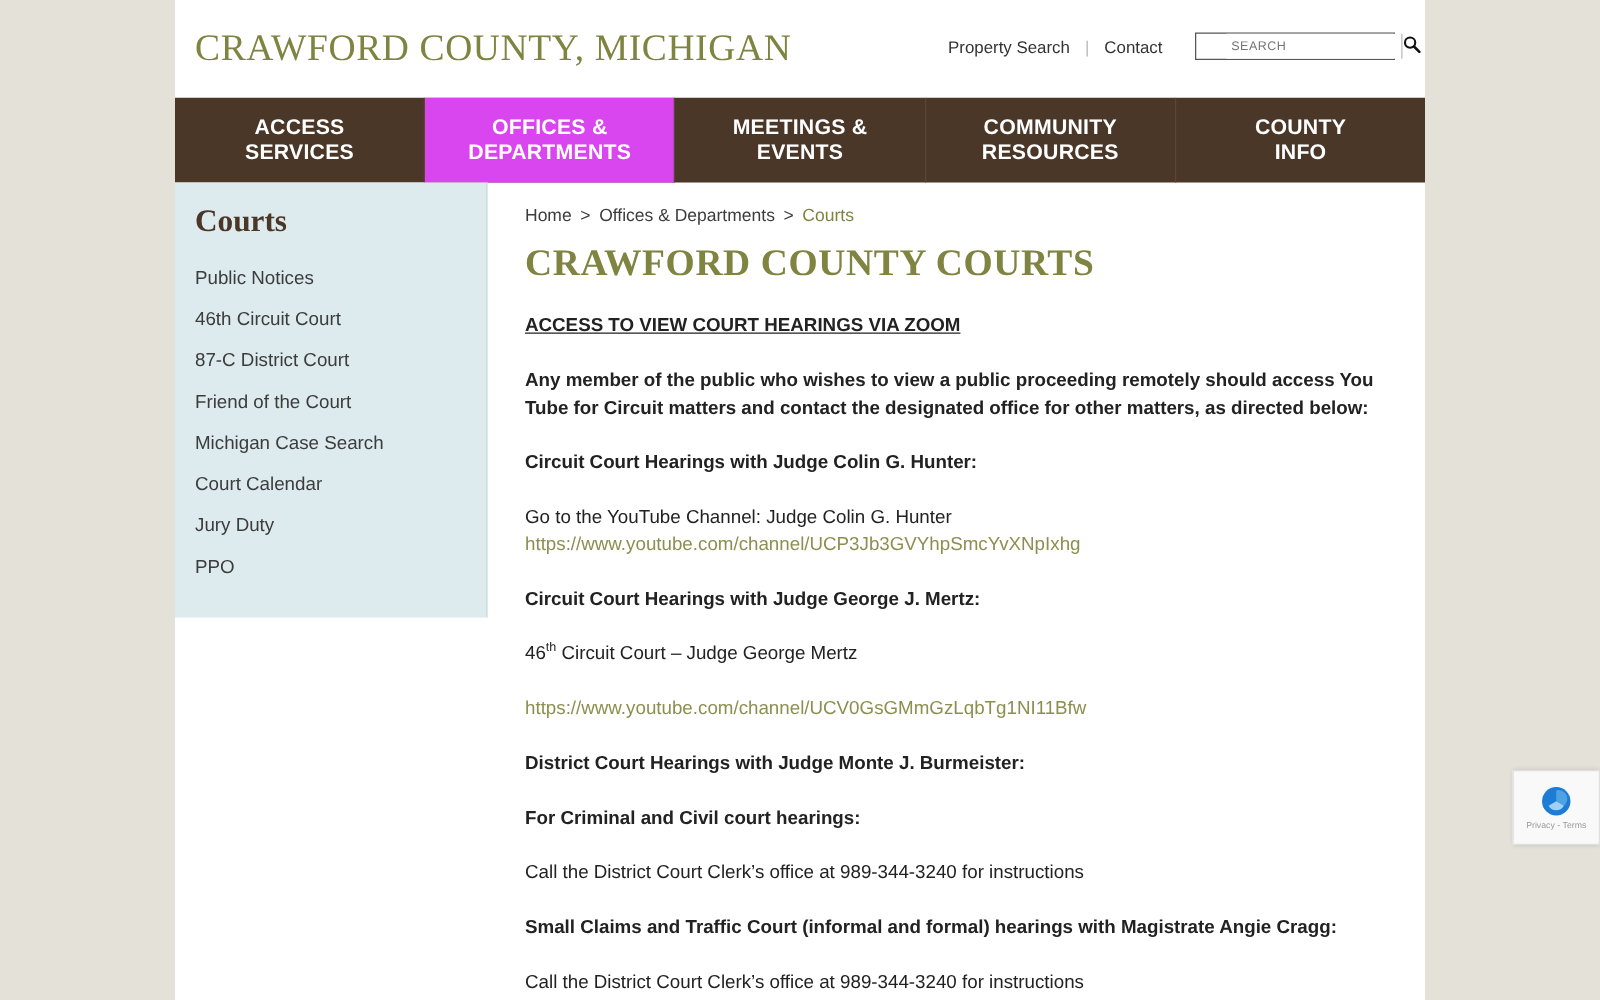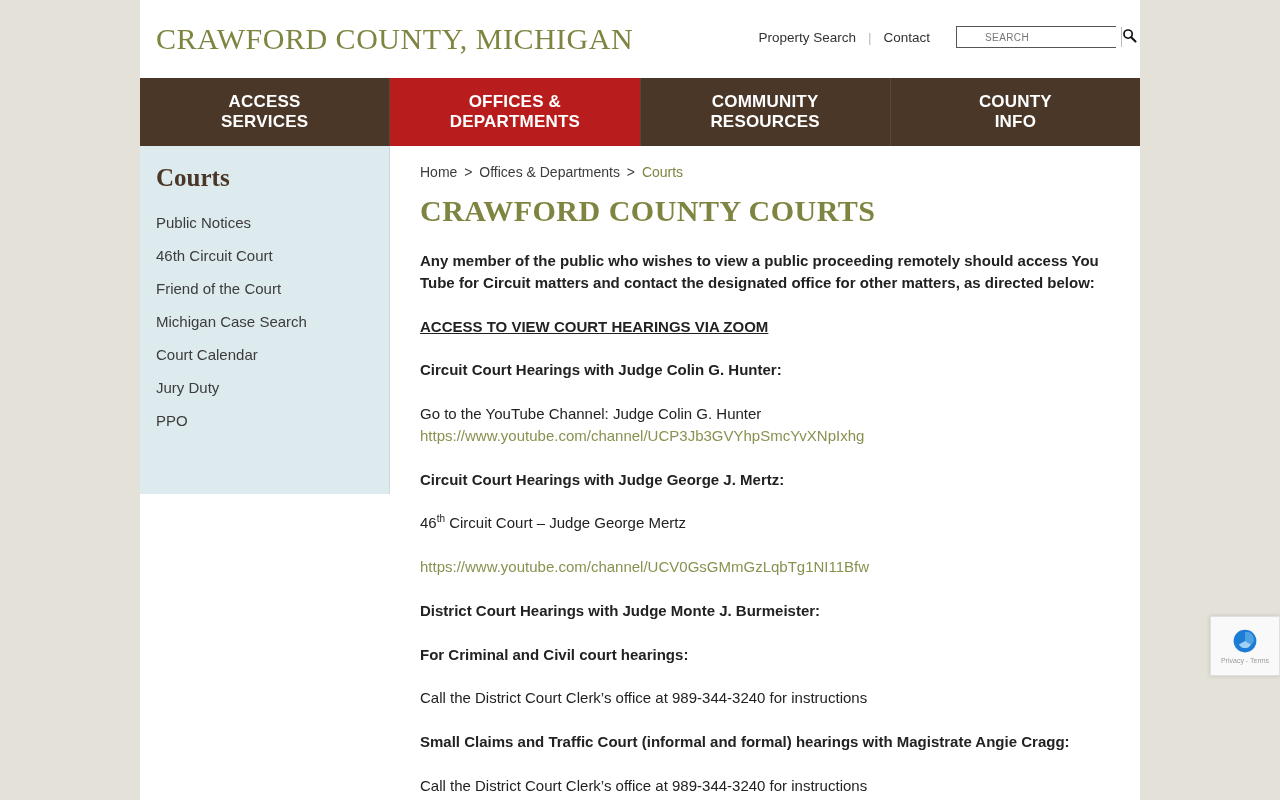--- a/index.html
+++ b/index.html
@@ -111,21 +111,21 @@
     color: #ffffff;
     font-size: 17px;
     font-weight: bold;
     line-height: 1.2;
     text-align: center;
     border-right: 1px solid #5b4634;
     cursor: pointer;
     letter-spacing: 0.2px;
   }
   .nav-item:last-child { border-right: none; align-items: center; }
-  .nav-item.active { background: #b91c1c; }
+  .nav-item.active { background: #d946ef; }
 
   
   .content-wrap {
     display: flex;
     align-items: flex-start;
   }
   .sidebar {
     width: 250px;
     background: #ddeaee;
     padding: 18px 0 24px 0;
@@ -255,39 +255,46 @@
     <div class="nav">
       <div class="nav-item">
         <span>ACCESS</span>
         <span>SERVICES</span>
       </div>
       <div class="nav-item active">
         <span>OFFICES &amp;</span>
         <span>DEPARTMENTS</span>
       </div>
       <div class="nav-item">
+        <span>MEETINGS &amp;</span>
+        <span>EVENTS</span>
+      </div>
+      <div class="nav-item">
         <span>COMMUNITY</span>
         <span>RESOURCES</span>
       </div>
       <div class="nav-item">
         <span>COUNTY</span>
         <span>INFO</span>
       </div>
     </div>
 
     <div class="content-wrap">
 
       <div class="sidebar">
         <h2>Courts</h2>
         <ul>
           <li>
               <a href="#">Public Notices</a>
             </li>
           <li>
               <a href="#">46th Circuit Court</a>
+            </li>
+          <li>
+              <a href="#">87-C District Court</a>
             </li>
           <li>
               <a href="#">Friend of the Court</a>
             </li>
           <li>
               <a href="#">Michigan Case Search</a>
             </li>
           <li>
               <a href="#">Court Calendar</a>
             </li>
@@ -305,23 +312,23 @@
         <div class="breadcrumb">
           <a href="#">Home</a>
           <span class="sep">&gt;</span>
           <a href="#">Offices &amp; Departments</a>
           <span class="sep">&gt;</span>
           <span class="current">Courts</span>
         </div>
 
         <h1 class="page-title">CRAWFORD COUNTY COURTS</h1>
 
+        <p class="para underline-bold">ACCESS TO VIEW COURT HEARINGS VIA ZOOM</p>
+
         <p class="para bold">Any member of the public who wishes to view a public proceeding remotely should access You Tube for Circuit matters and contact the designated office for other matters, as directed below:</p>
-
-        <p class="para underline-bold">ACCESS TO VIEW COURT HEARINGS VIA ZOOM</p>
 
         <p class="para bold">Circuit Court Hearings with Judge Colin G. Hunter:</p>
 
         <p class="para">
           <span>Go to the YouTube Channel: Judge Colin G. Hunter</span><br>
           <a href="#" class="link-green">https://www.youtube.com/channel/UCP3Jb3GVYhpSmcYvXNpIxhg</a>
         </p>
 
         <p class="para bold">Circuit Court Hearings with Judge George J. Mertz:</p>
 

